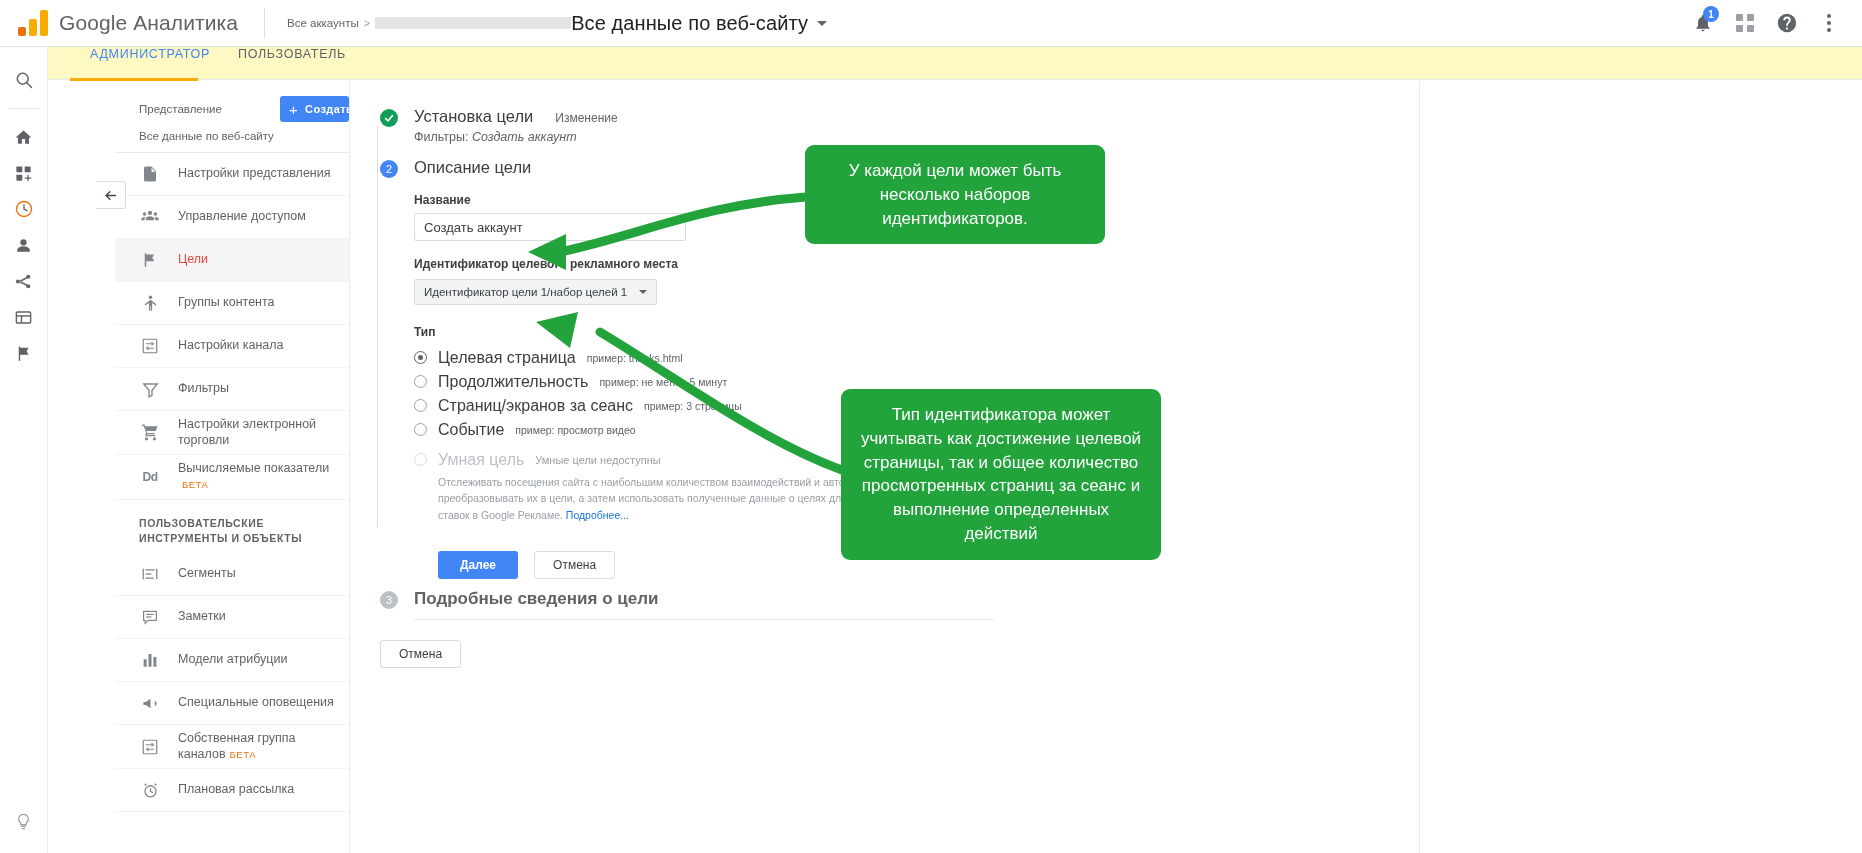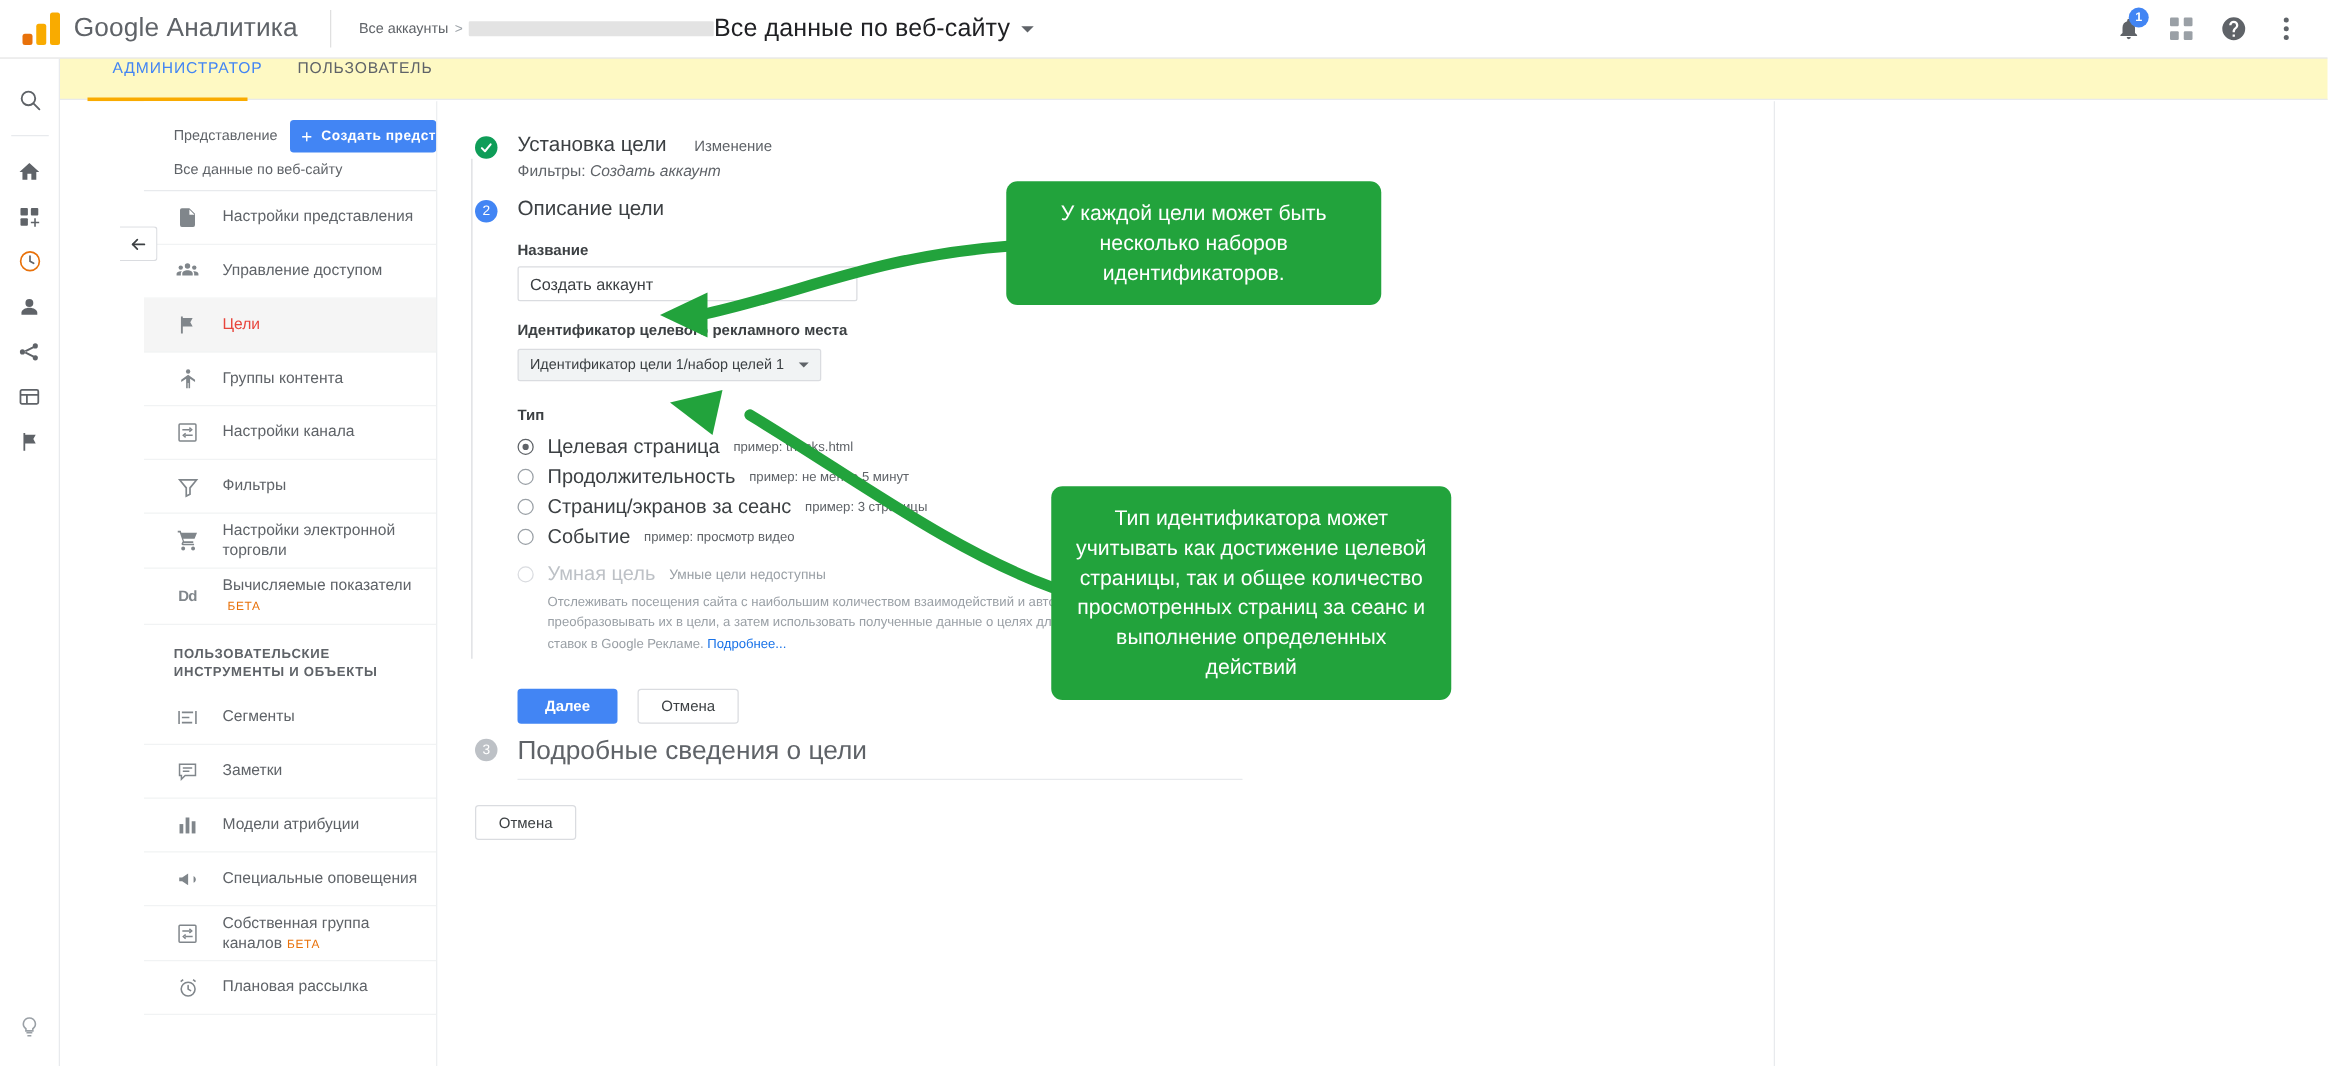--- a/index.html
+++ b/index.html
@@ -107,21 +107,21 @@
 
   
   .adminnav {
     position: absolute; left: 115px; top: 81px;
     width: 235px; height: 772px;
     background: #fff; border-right: 1px solid #e8eaed;
     padding-top: 14px;
     overflow: hidden;
   }
   .nav-head {
-    display: flex; align-items: center; padding: 0 0 0 24px; height: 28px;
+    display: flex; align-items: center; padding: 0 0 0 24px; height: 28px; gap: 48px;
   }
   .nav-head-label { font-size: 11.5px; color: #5f6368; margin-right: 10px; }
   .create-view-btn {
     background: #4285F4; color: #fff; font-size: 11px; font-weight: bold;
     letter-spacing: .4px; height: 26px; border-radius: 3px;
     display: flex; align-items: center; padding: 0 12px 0 9px;
     white-space: nowrap; overflow: hidden;
   }
   .plus-glyph { font-size: 15px; margin-right: 7px; line-height: 1; font-weight: normal; }
   .nav-sub {
@@ -212,34 +212,34 @@
   .radio-label { font-size: 16px; color: #3c4043; }
   .radio-label.disabled { color: #bdc1c6; }
   .radio-hint { font-size: 10.5px; color: #5f6368; margin-left: 11px; }
   .radio-hint.disabled { color: #9aa0a6; font-size: 11px; }
   .smart-desc {
     font-size: 10.5px; color: #9aa0a6; line-height: 1.55;
     margin-left: 24px; margin-top: 4px; max-width: 500px;
   }
   .smart-link { color: #1a73e8; }
 
-  .btnrow { display: flex; align-items: center; margin-top: 28px; margin-bottom: 6px; }
+  .btnrow { display: flex; align-items: center; margin-top: 28px; margin-bottom: 6px; margin-left: 24px; }
   .btn-primary {
     background: #4285F4; color: #fff; font-size: 12px; font-weight: bold;
     height: 28px; padding: 0 22px; border-radius: 3px; border: none;
     display: flex; align-items: center; justify-content: center;
     font-family: "Liberation Sans", sans-serif;
   }
   .btn-secondary {
     background: #fff; color: #3c4043; font-size: 12px;
     height: 28px; padding: 0 18px; border: 1px solid #dadce0; border-radius: 3px;
     margin-left: 16px; display: flex; align-items: center; justify-content: center;
     font-family: "Liberation Sans", sans-serif;
   }
-  .step3-title { font-size: 21px; color: #5f6368; }
+  .step3-title { font-size: 17px; color: #5f6368; font-weight: bold; }
   .step3-underline { height: 1px; background: #e8eaed; margin: 10px 0 0 18px; }
   .cancel-bottom {
     background: #fff; color: #3c4043; font-size: 12px;
     height: 28px; padding: 0 18px; border: 1px solid #dadce0; border-radius: 3px;
     display: inline-flex; align-items: center; margin: 20px 0 0 0;
     font-family: "Liberation Sans", sans-serif;
   }
 
   
   .callout {

